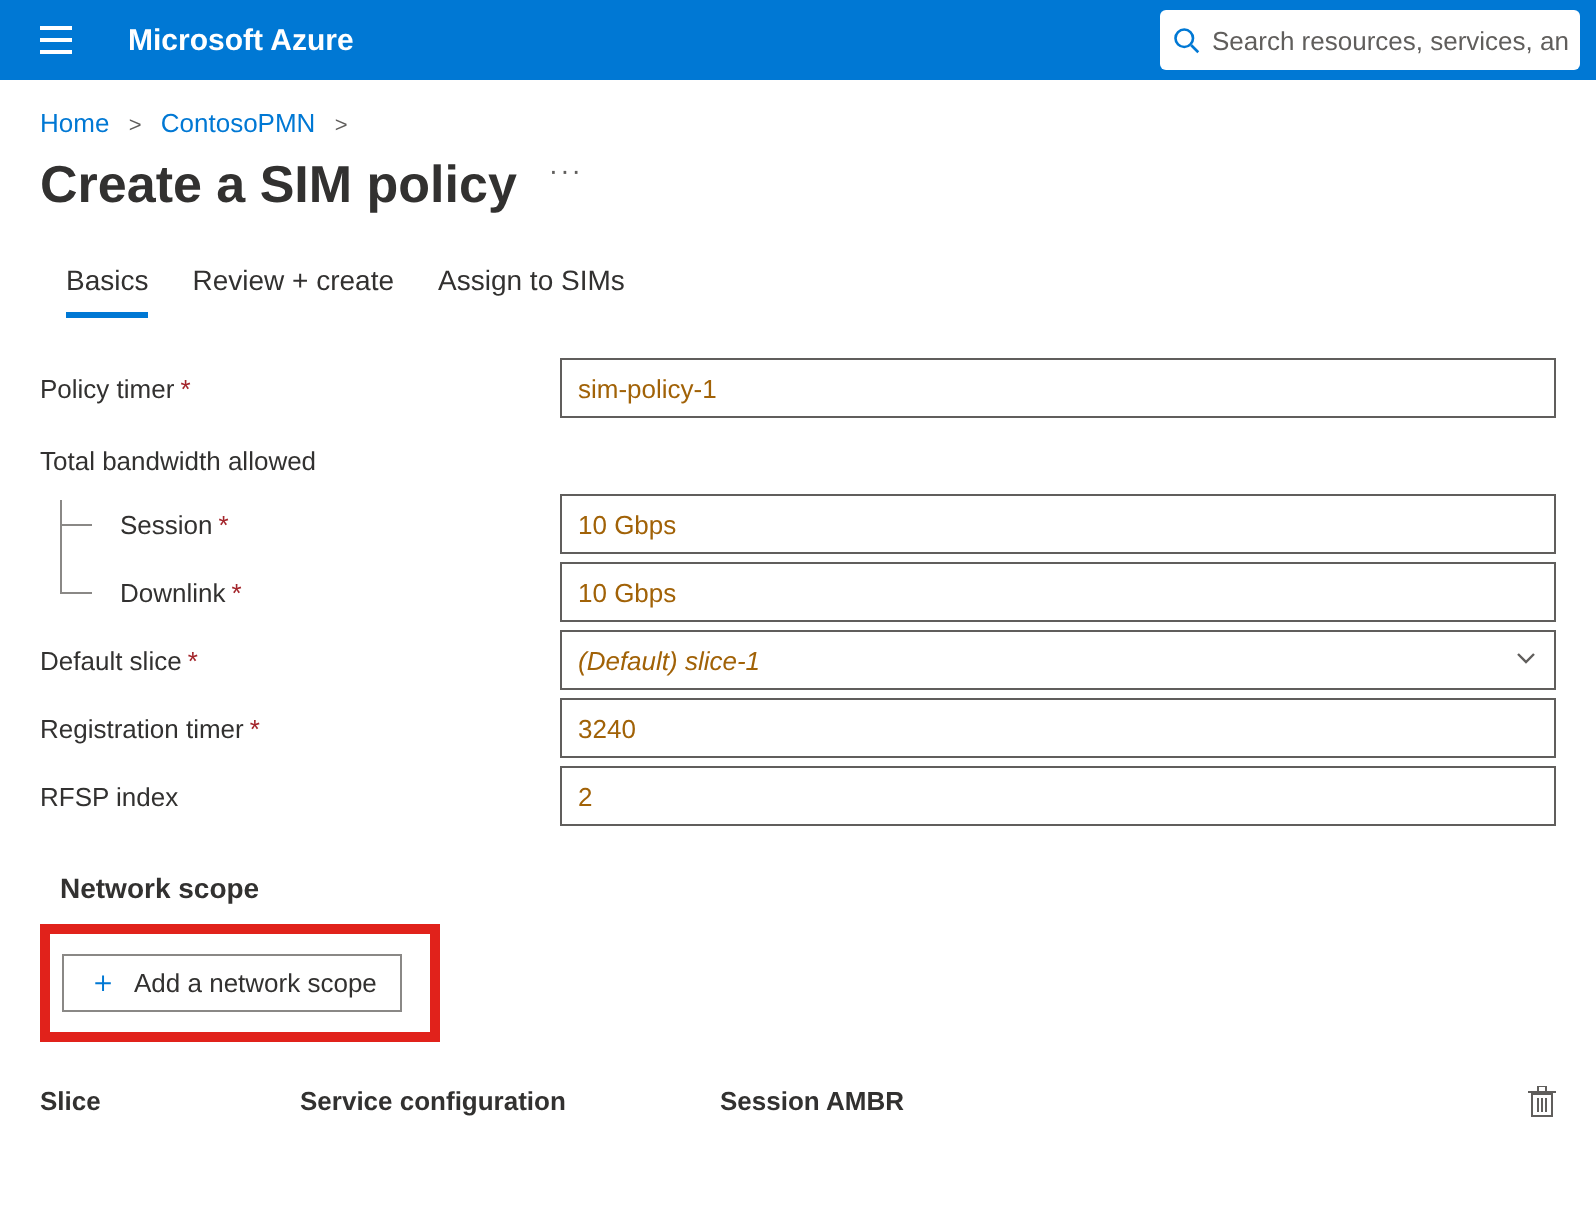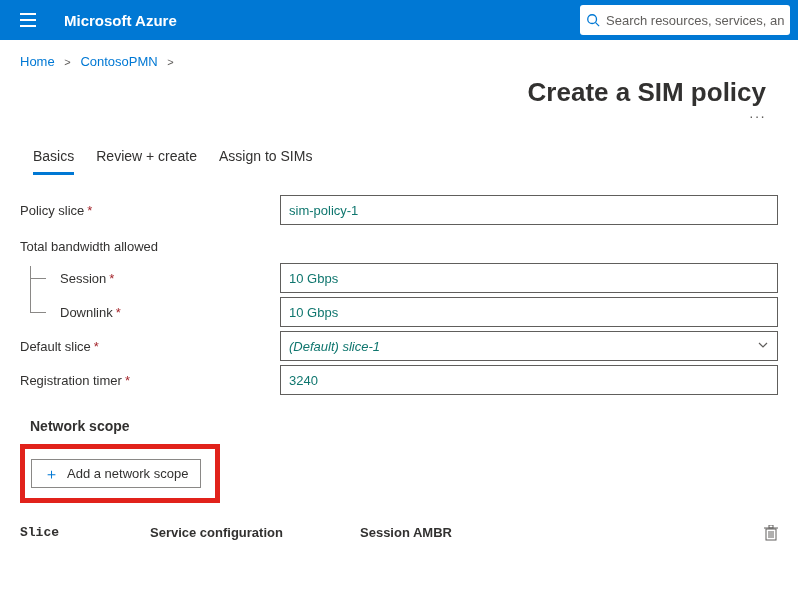--- a/index.html
+++ b/index.html
@@ -65,23 +65,22 @@
   }
   .breadcrumb .sep {
     color: #605e5c;
     margin: 0 6px;
     font-size: 11px;
   }
 
   
   .page-title-row {
     display: flex;
-    align-items: flex-end;
+    align-items: flex-start;
     padding: 2px 32px 18px 20px;
-    flex-direction: column;
   }
   .page-title {
     font-size: 26px;
     font-weight: 600;
     color: #323130;
   }
   .title-more {
     margin-left: 16px;
     color: #605e5c;
     cursor: pointer;
@@ -154,21 +153,21 @@
   .req { color: #a4262c; margin-left: 3px; }
   .form-input {
     flex: 1;
   }
   .form-input input, .form-input .select {
     width: 100%;
     height: 30px;
     border: 1px solid #605e5c;
     padding: 0 8px;
     font-size: 13px;
-    color: #0f766e;
+    color: #a16207;
     background: #fff;
     outline: none;
   }
   .form-input .select {
     display: flex;
     align-items: center;
     justify-content: space-between;
     cursor: pointer;
     font-style: italic;
   }
@@ -207,21 +206,21 @@
   .scope-table {
     padding: 14px 20px 0 20px;
   }
   .scope-header {
     display: flex;
     font-weight: 600;
     font-size: 13px;
     color: #323130;
     padding-bottom: 4px;
   }
-  .col-slice { width: 130px; font-family: Liberation Mono, monospace; }
+  .col-slice { width: 130px; }
   .col-dn { width: 160px; }
   .col-svc { width: 210px; }
   .col-ambr { flex: 1; }
   .col-del { width: 30px; text-align: right; color: #605e5c; cursor: pointer; }
 </style>
 </head>
 <body>
 
 
 
@@ -264,21 +263,21 @@
   <div class="tab active">Basics</div>
   <div class="tab">Review + create</div>
   <div class="tab">Assign to SIMs</div>
 </div>
 
 
 <div class="form-area">
 
   <div class="form-row">
     <div class="form-label">
-      <span>Policy slice</span>
+      <span>Policy timer</span>
         <span class="req">*</span>
     </div>
     <div class="form-input">
       <input type="text" value="sim-policy-1" style="">
     </div>
   </div>
 
   <div class="form-row">
     <div class="form-label subhead">Total bandwidth allowed</div>
   </div>
@@ -331,20 +330,26 @@
   <div class="form-row">
     <div class="form-label">
       <span>Registration timer</span>
         <span class="req">*</span>
     </div>
     <div class="form-input">
       <input type="text" value="3240" style="">
     </div>
   </div>
 
+  <div class="form-row">
+    <div class="form-label">RFSP index</div>
+    <div class="form-input">
+      <input type="text" value="2" style="">
+    </div>
+  </div>
 </div>
 
 
 <div class="section-heading">Network scope</div>
 
 <div class="highlight-box">
   <button class="add-scope-btn">
     <span class="plus">＋</span>
     <span>Add a network scope</span>
   </button>

